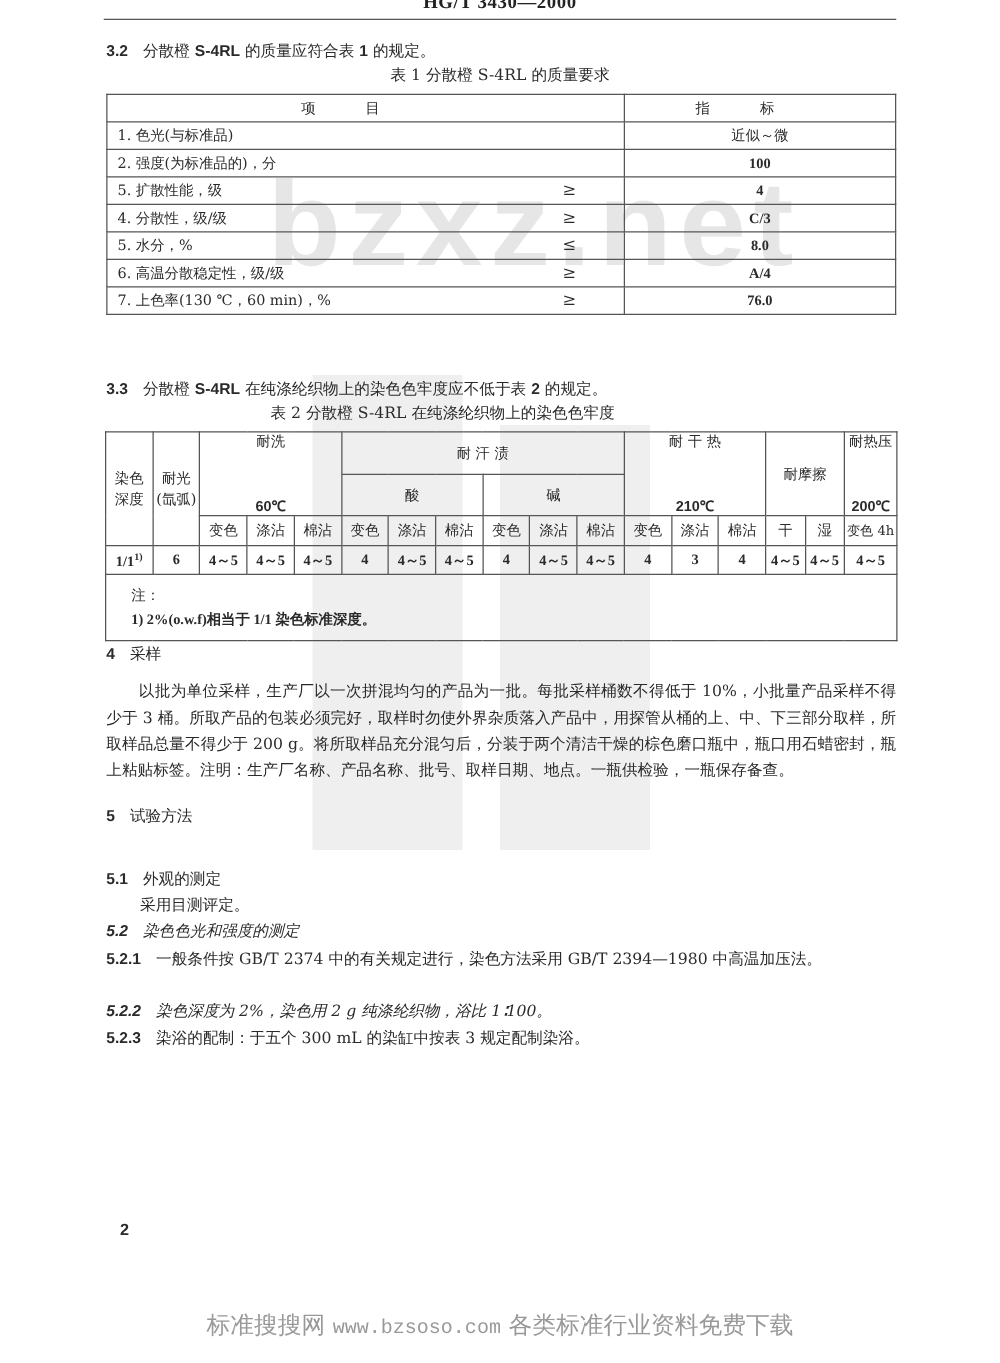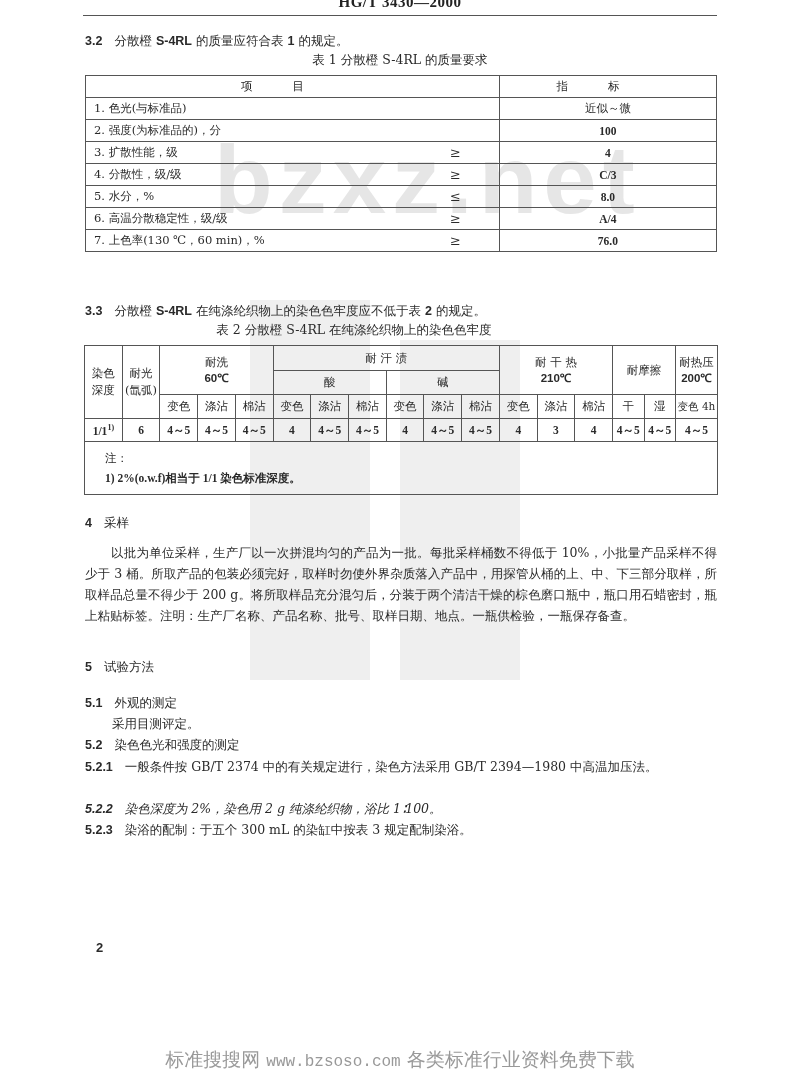--- a/index.html
+++ b/index.html
@@ -3,21 +3,21 @@
 <meta charset="utf-8">
 <style>
   html, body { margin:0; padding:0; }
   body {
     width:800px; height:1090px; background:#ffffff; position:relative; overflow:hidden;
     font-family:"DejaVu Serif","Liberation Serif",serif; color:#2a2a2a;
   }
   .abs { position:absolute; }
   .hdr { left:0; width:800px; top:-6px; text-align:center; font-family:"Liberation Serif",serif; font-weight:bold; font-size:15px; letter-spacing:0.5px; color:#222; }
   .hdr-rule { left:83px; width:634px; top:15px; height:0; border-top:1.5px solid #555; }
-  .b { font-weight:bold; font-family:"Liberation Sans",sans-serif; }
+  .b { font-weight:bold; font-family:"Liberation Sans",sans-serif;margin-top:36px; }
   .num { font-weight:bold; font-family:"Liberation Sans",sans-serif; margin-right:12px; }
   .p { font-size:12.5px; line-height:21px; }
   .cap { text-align:center; font-size:12.5px; }
   table { border-collapse:collapse; }
   table.t1 { position:absolute; left:85px; top:75px; width:632px; font-size:11.5px; }
   table.t1 td { border:1px solid #555; height:21px; padding:0 8px; }
   table.t1 td.val { text-align:center; font-family:"Liberation Serif",serif; font-weight:bold; }
   table.t1 td.hdc { text-align:center; letter-spacing:40px;font-family:Liberation Mono, monospace; }
   .cmp { float:right; margin-right:30px; font-size:13px; }
   table.t2 { position:absolute; left:84px; top:345px; width:634px; font-size:11.5px; text-align:center; }
@@ -52,21 +52,21 @@
       </tr>
   <tr>
         <td><span>1. 色光(与标准品)</span><span class="cmp"></span></td>
         <td class="val" style="font-weight:normal">近似～微</td>
       </tr>
   <tr>
         <td><span>2. 强度(为标准品的)，分</span><span class="cmp"></span></td>
         <td class="val">100</td>
       </tr>
   <tr>
-        <td><span>3. 扩散性能，级</span><span class="cmp">≥</span></td>
+        <td><span>5. 扩散性能，级</span><span class="cmp">≥</span></td>
         <td class="val">4</td>
       </tr>
   <tr>
         <td><span>4. 分散性，级/级</span><span class="cmp">≥</span></td>
         <td class="val">C/3</td>
       </tr>
   <tr>
         <td><span>5. 水分，%</span><span class="cmp">≤</span></td>
         <td class="val">8.0</td>
       </tr>
@@ -172,28 +172,28 @@
     </td>
   </tr>
 </tbody>
   </table>
 
 <div class="abs p" style="left:85px;top:512px;">
   <span class="num">4</span><span style="font-family:'DejaVu Sans',sans-serif">采样</span>
 </div>
 <div class="abs p" style="left:85px;width:632px;top:542px;text-indent:26px;text-align:justify;">以批为单位采样，生产厂以一次拼混均匀的产品为一批。每批采样桶数不得低于 10%，小批量产品采样不得少于 3 桶。所取产品的包装必须完好，取样时勿使外界杂质落入产品中，用探管从桶的上、中、下三部分取样，所取样品总量不得少于 200 g。将所取样品充分混匀后，分装于两个清洁干燥的棕色磨口瓶中，瓶口用石蜡密封，瓶上粘贴标签。注明：生产厂名称、产品名称、批号、取样日期、地点。一瓶供检验，一瓶保存备查。</div>
 
-<div class="abs p" style="left:85px;top:656px;">
+<div class="abs p" style="left:85px;top:642px;">
   <span class="num">5</span><span style="font-family:'DejaVu Sans',sans-serif">试验方法</span>
 </div>
 <div class="abs p" style="left:85px;top:692px;">
   <span class="num">5.1</span><span>外观的测定</span>
 </div>
 <div class="abs p" style="left:112px;top:713px;">采用目测评定。</div>
-<div class="abs p" style="left:85px;top:734px;">
+<div class="abs p" style="left:85px;top:734px;font-style:italic;">
   <span class="num">5.2</span><span>染色色光和强度的测定</span>
 </div>
 <div class="abs p" style="left:85px;width:632px;top:756px;">
   <span class="num">5.2.1</span><span>一般条件按 GB/T  2374 中的有关规定进行，染色方法采用 GB/T  2394—1980 中高温加压法。</span>
 </div>
 <div class="abs p" style="left:85px;top:798px;font-style:italic;">
   <span class="num">5.2.2</span><span>染色深度为 2%，染色用 2 g 纯涤纶织物，浴比 1∶100。</span>
 </div>
 <div class="abs p" style="left:85px;top:819px;">
   <span class="num">5.2.3</span><span>染浴的配制：于五个 300 mL 的染缸中按表 3 规定配制染浴。</span>

